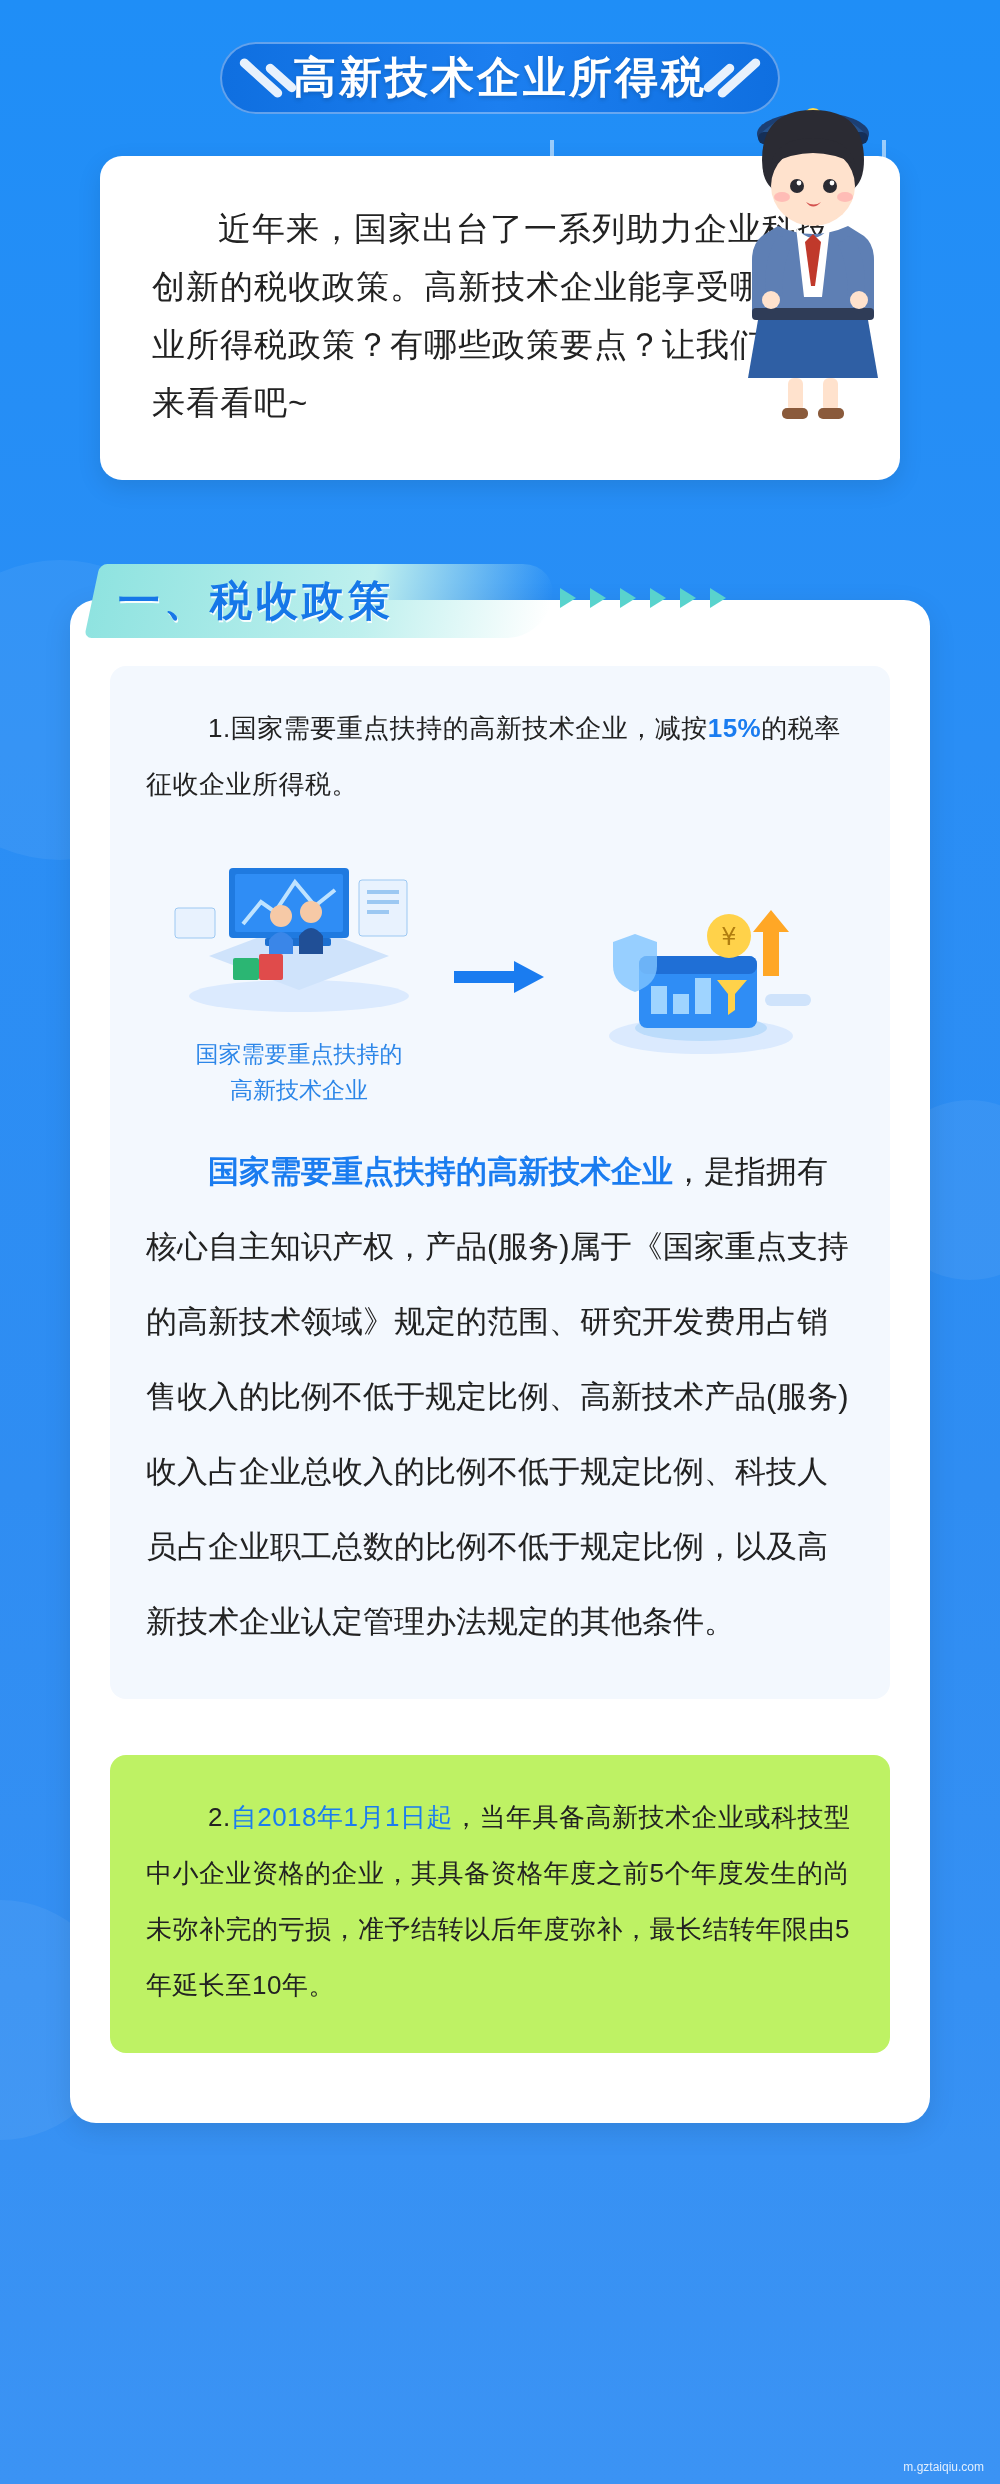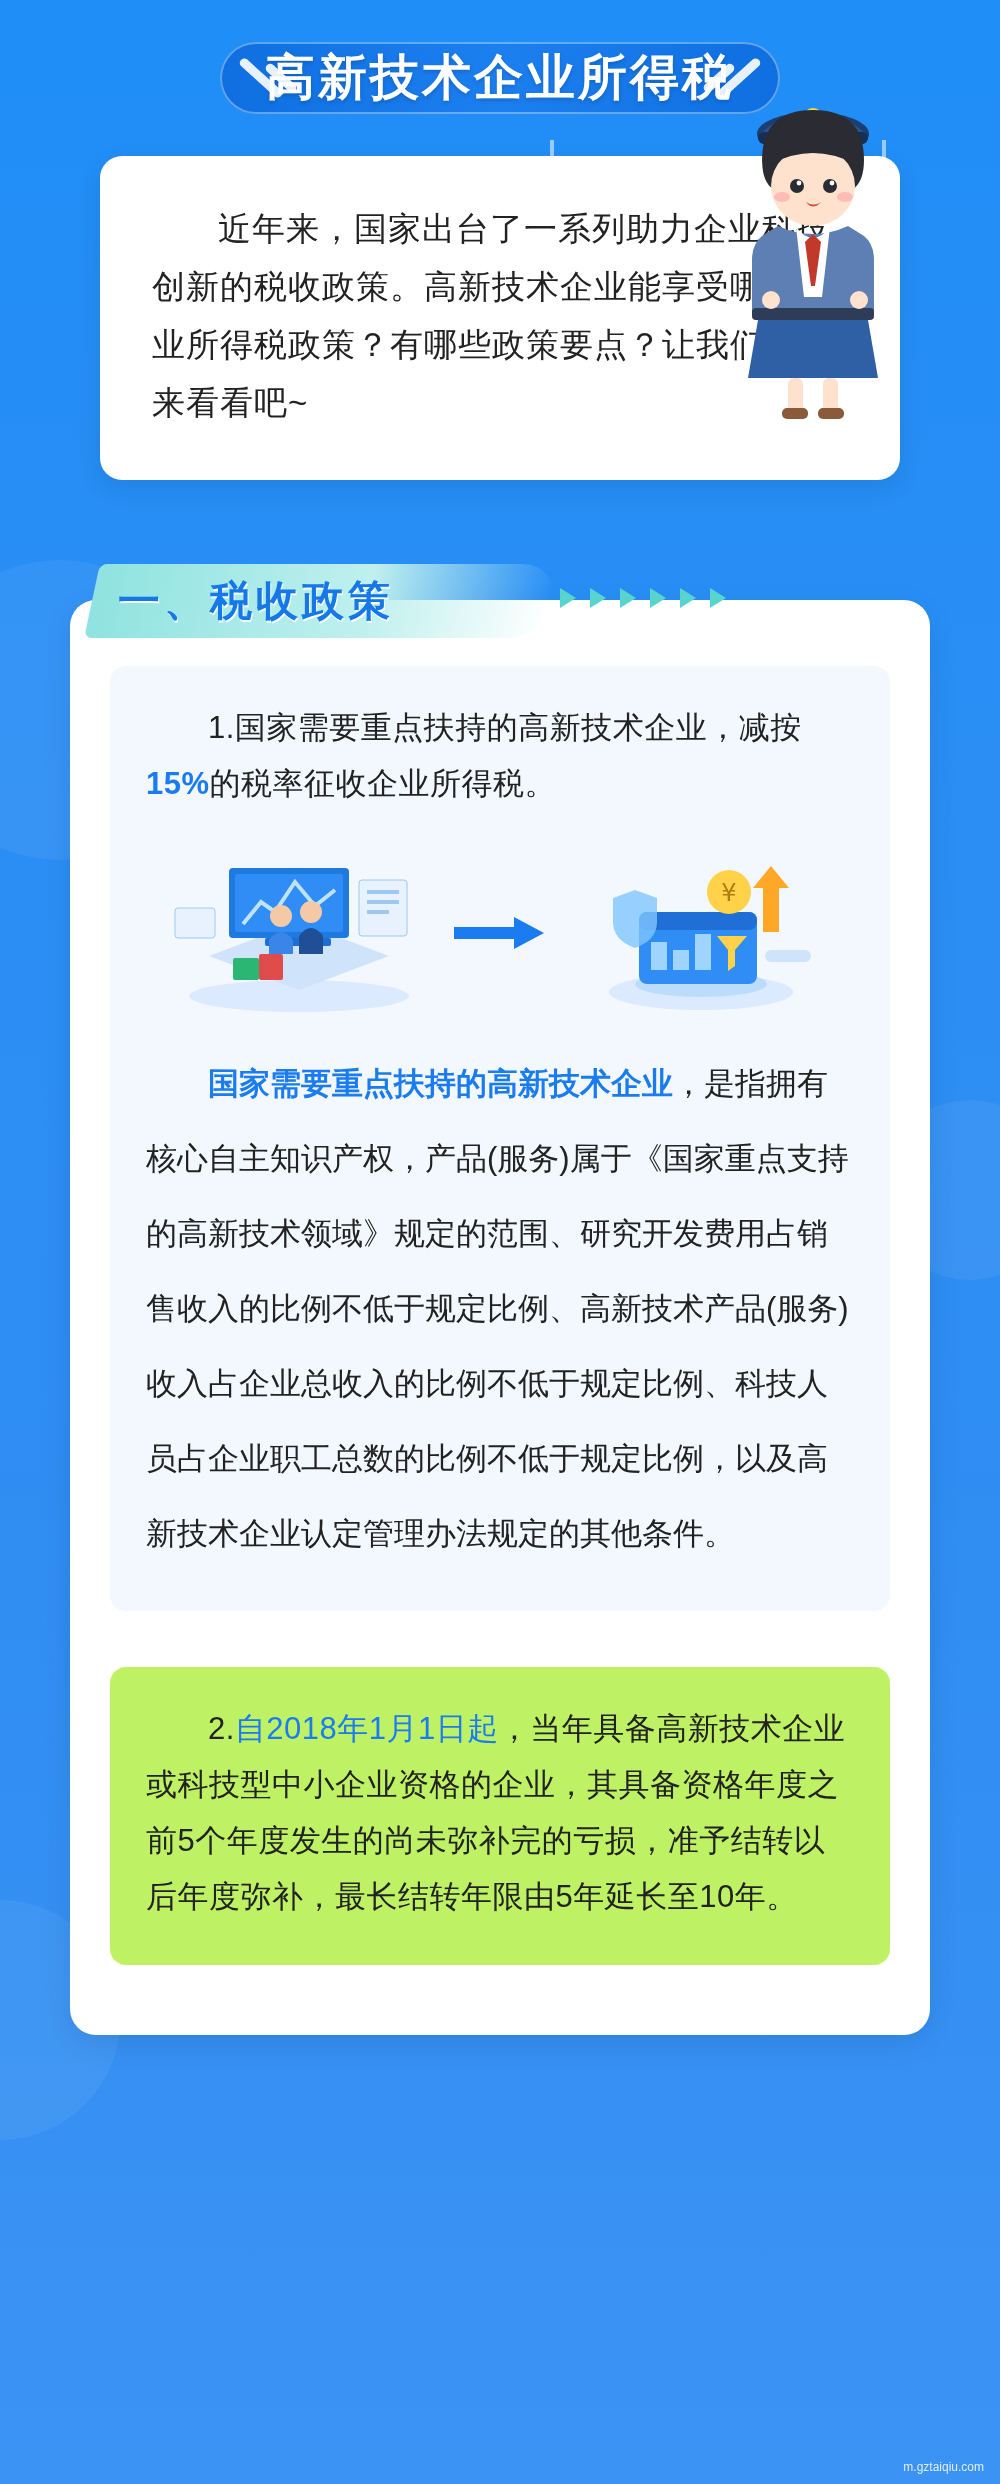--- a/index.html
+++ b/index.html
@@ -31,21 +31,21 @@
   .title-ribbon {
     position: absolute; left: 0; top: 0;
     width: 560px; height: 72px;
     border-radius: 36px;
     background: linear-gradient(90deg, #0f6fe0 0%, #1c7ff0 50%, #0f6fe0 100%);
     box-shadow: inset 0 0 0 2px rgba(255,255,255,0.35);
     display: flex; align-items: center; justify-content: center;
   }
   .title-text {
     color: #ffffff;
-    font-size: 49px;
+    font-size: 43px;
     font-weight: bold;
     letter-spacing: 3px;
     text-shadow: 0 2px 4px rgba(0,0,0,0.18);
   }
   .ray { position: absolute; top: 50%; width: 54px; height: 9px; background: #ffffff; border-radius: 5px; opacity: .9; }
   .rayL1 { left: 14px;  transform: translateY(-50%) rotate(42deg); }
   .rayL2 { left: 42px;  transform: translateY(-50%) rotate(42deg); width: 38px; }
   .rayR1 { right: 14px; transform: translateY(-50%) rotate(-42deg); }
   .rayR2 { right: 42px; transform: translateY(-50%) rotate(-42deg); width: 38px; }
 
@@ -114,21 +114,21 @@
     border-bottom: 10px solid transparent;
   }
 
   
   .panel {
     background: #f3f8fe;
     border-radius: 16px;
     padding: 34px 36px 40px 36px;
   }
   .para {
-    font-size: 31px;
+    font-size: 26px;
     line-height: 56px;
     color: #222222;
     text-indent: 62px;
     letter-spacing: .5px;
   }
   .hl { color: #1a7cf0; font-weight: bold; }
   .hl-plain { color: #1a7cf0; }
 
   
   .illus {
@@ -262,20 +262,24 @@
             <rect x="218" y="64" width="22" height="4" fill="#9cc8f2"></rect>
             <rect x="26" y="62" width="40" height="30" rx="3" fill="#e8f2fe" stroke="#9cc8f2"></rect>
             <rect x="116" y="92" width="66" height="8" rx="2" fill="#1c6fd0"></rect>
             <circle cx="132" cy="70" r="11" fill="#f6c9a6"></circle>
             <path d="M120 94 q12-16 24 0 l0 14 l-24 0z" fill="#3a86e8"></path>
             <circle cx="162" cy="66" r="11" fill="#f6c9a6"></circle>
             <path d="M150 90 q12-16 24 0 l0 18 l-24 0z" fill="#204f96"></path>
             <rect x="84" y="112" width="26" height="22" rx="2" fill="#2bb673"></rect>
             <rect x="110" y="108" width="24" height="26" rx="2" fill="#e04b4b"></rect>
           </svg>
+          <div class="illus-caption">
+            <div>国家需要重点扶持的</div>
+            <div>高新技术企业</div>
+          </div>
         </div>
 
         <div class="illus-arrow">
           <svg viewBox="0 0 96 40" width="96" height="40">
             <rect x="2" y="14" width="62" height="12" fill="#1a7cf0"></rect>
             <path d="M62 4 l30 16 l-30 16z" fill="#1a7cf0"></path>
           </svg>
         </div>
 
         <div class="illus-item">

